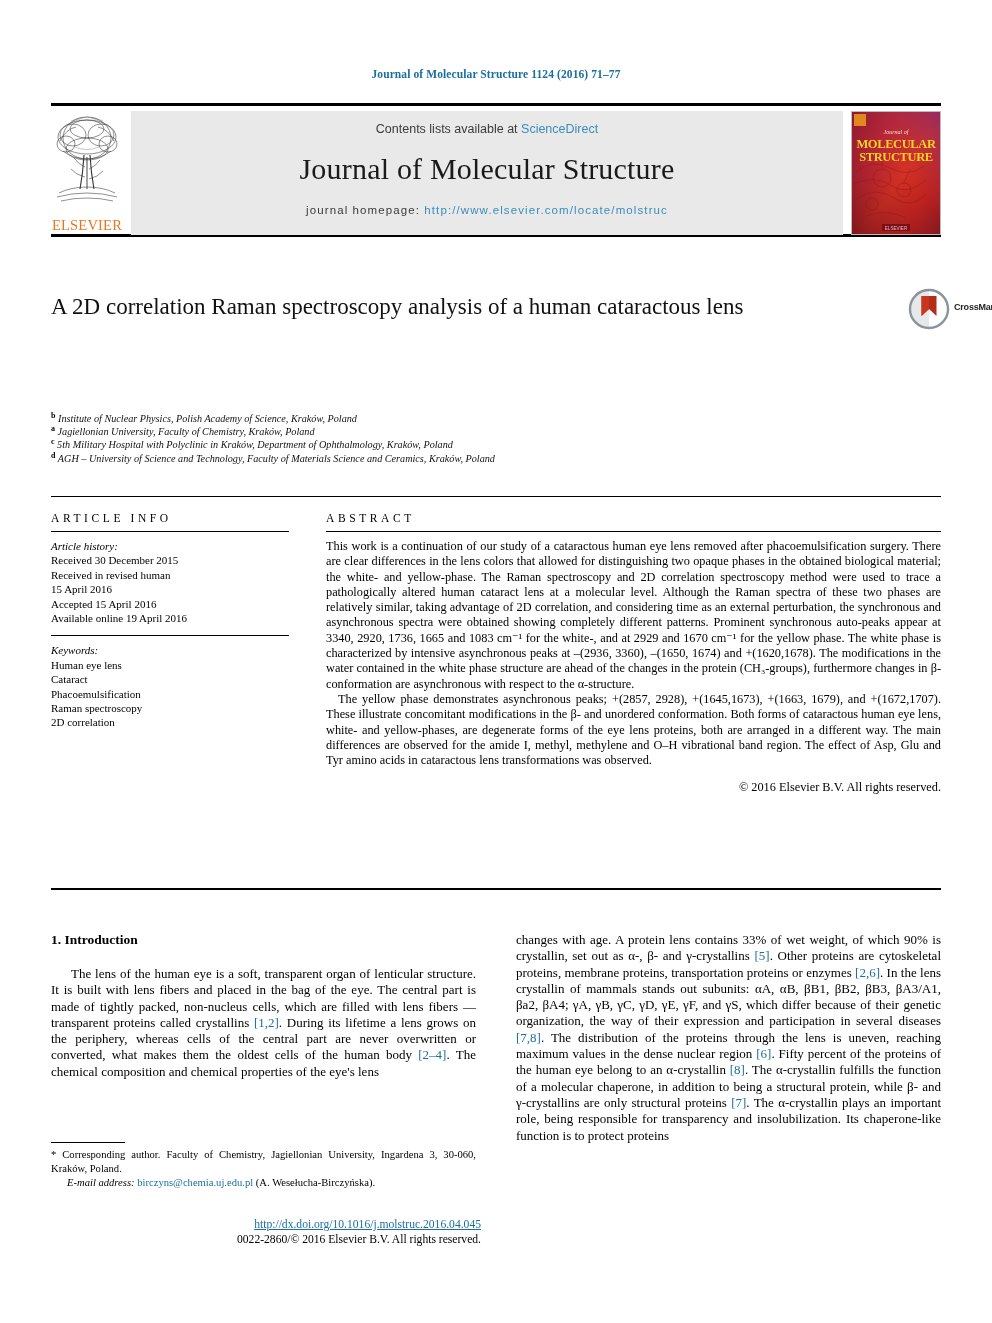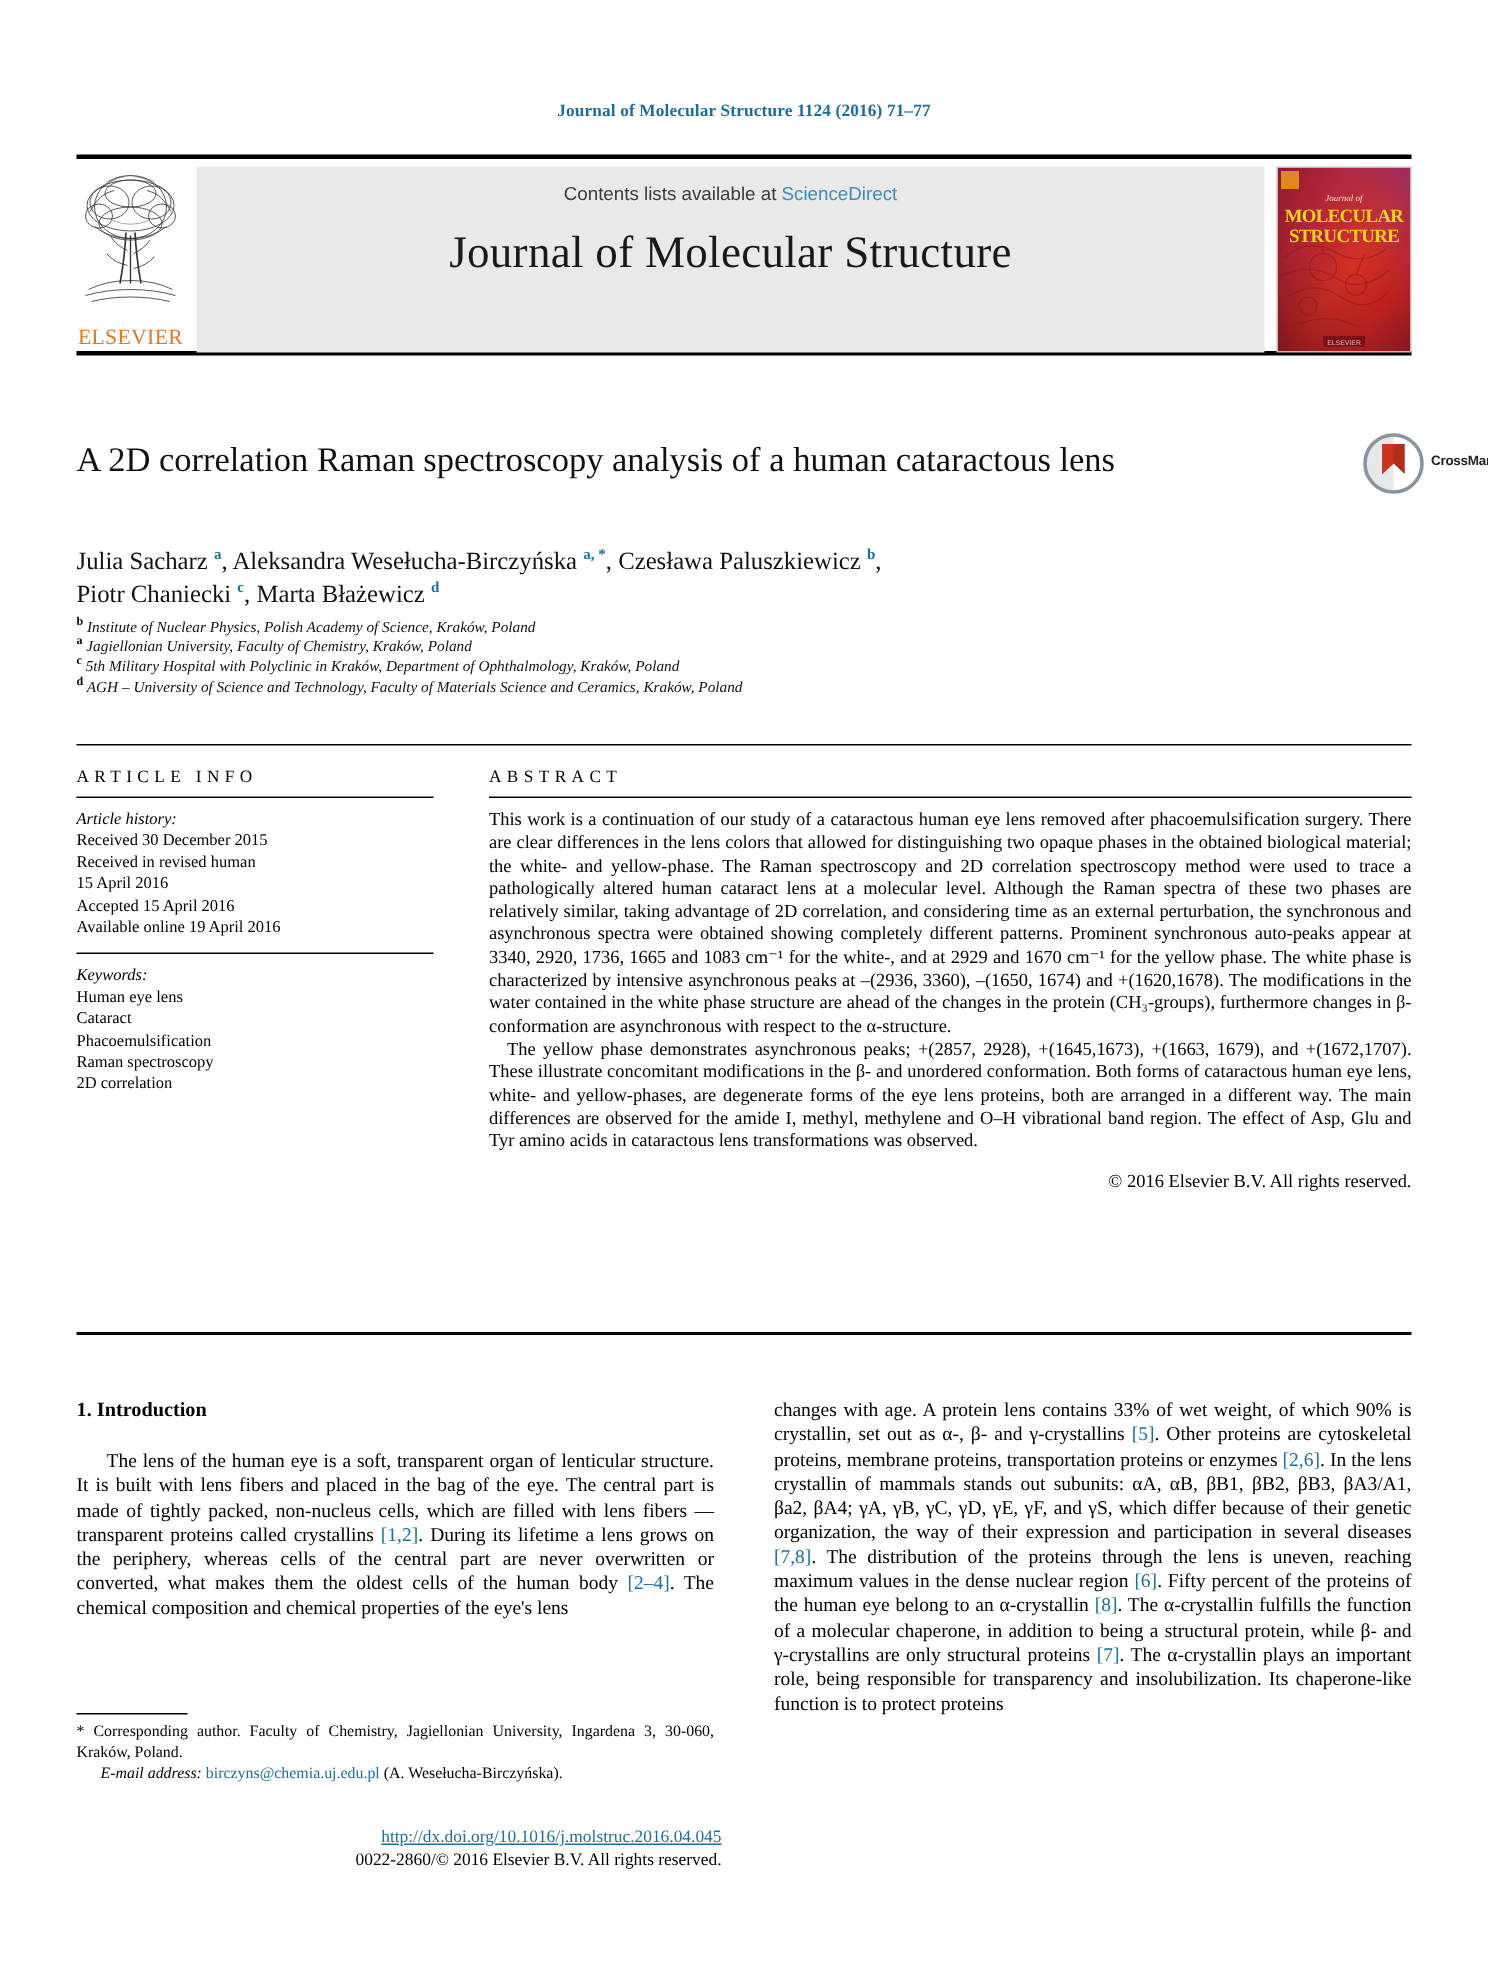--- a/index.html
+++ b/index.html
@@ -343,20 +343,23 @@
           </g>
         </svg>
         <div class="elsevier-word">ELSEVIER</div>
       </div>
 
       <div class="masthead-center">
         <div class="contents-line">
           <span>Contents lists available at </span><span class="sd">ScienceDirect</span>
         </div>
         <div class="journal-title">Journal of Molecular Structure</div>
+        <div class="homepage-line">
+          <span>journal homepage: </span><span class="url">http://www.elsevier.com/locate/molstruc</span>
+        </div>
       </div>
 
       <div class="cover">
         <svg width="88" height="122" viewBox="0 0 88 122" aria-hidden="true">
           <defs>
             <linearGradient id="cv" x1="0" y1="0" x2="1" y2="1">
               <stop offset="0%" stop-color="#7a1030"></stop>
               <stop offset="28%" stop-color="#b2203a"></stop>
               <stop offset="55%" stop-color="#d8301f"></stop>
               <stop offset="78%" stop-color="#b81a18"></stop>
@@ -401,24 +404,20 @@
     <svg width="42" height="42" viewBox="0 0 42 42" aria-hidden="true">
       <circle cx="21" cy="21" r="19" fill="#ffffff" stroke="#9aa3ab" stroke-width="1"></circle>
       <path d="M21 2.5 a18.5 18.5 0 0 0 0 37 z" fill="#5b6670" opacity="0.15"></path>
       <circle cx="21" cy="21" r="19" fill="none" stroke="#8a949c" stroke-width="2.4"></circle>
       <path d="M13.5 8 h15 v20 l-7.5 -7 l-7.5 7 z" fill="#b32d18"></path>
       <path d="M13.5 8 h7.5 v13 l-7.5 7 z" fill="#c8361d"></path>
     </svg>
     <div class="crossmark-label">CrossMark</div>
   </div>
 
-  <div class="authors">
-    <div>Julia Sacharz <sup>a</sup>, Aleksandra Wesełucha-Birczyńska <sup>a, *</sup>, Czesława Paluszkiewicz <sup>b</sup>,</div>
-    <div>Piotr Chaniecki <sup>c</sup>, Marta Błażewicz <sup>d</sup></div>
-  </div>
 
   <div class="affiliations">
     <div class="aff"><sup>b</sup> <span>Institute of Nuclear Physics, Polish Academy of Science, Kraków, Poland</span></div>
     <div class="aff"><sup>a</sup> <span>Jagiellonian University, Faculty of Chemistry, Kraków, Poland</span></div>
     <div class="aff"><sup>c</sup> <span>5th Military Hospital with Polyclinic in Kraków, Department of Ophthalmology, Kraków, Poland</span></div>
     <div class="aff"><sup>d</sup> <span>AGH – University of Science and Technology, Faculty of Materials Science and Ceramics, Kraków, Poland</span></div>
   </div>
 
   <div class="section-rule-top"></div>
 

